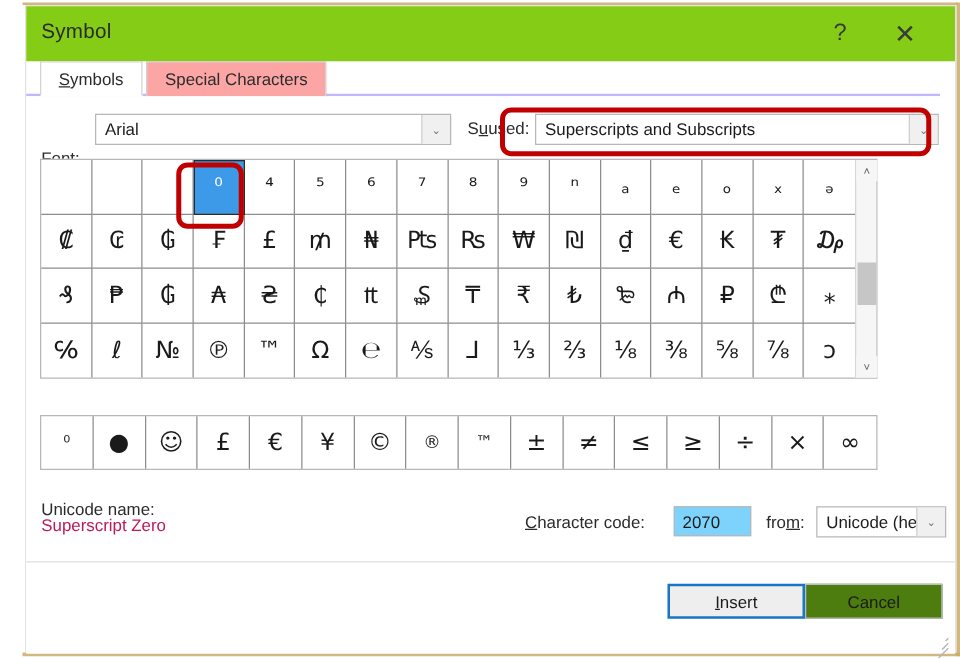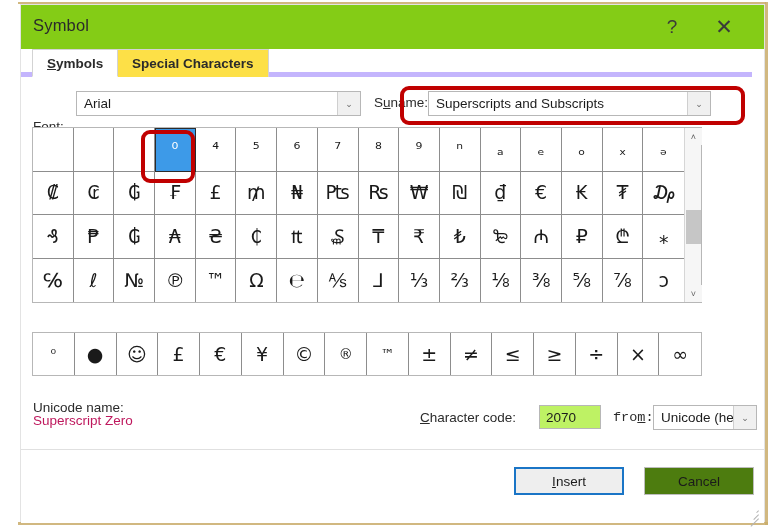--- a/index.html
+++ b/index.html
@@ -59,31 +59,30 @@
     user-select: none;
   }
   .help-btn  { right: 72px; font-size: 19px; }
   .close-btn { right: 20px; font-size: 21px; font-weight: 300; }
 
   
   .tabstrip {
     position: relative;
     height: 28px;
     margin: 0 12px 0 0;
-    border-bottom: 5px solid #c4b5fd;
-    font-weight: bold;
+    border-bottom: 2px solid #c4b5fd;
   }
   .tab {
     position: absolute;
     top: 0; height: 28px;
     display: flex; align-items: center;
     padding: 0 14px;
     font-size: 13.5px;
     color: #2b2b2b;
-    background: #fde047;
+    background: #fca5a5;
     border: 1px solid #d3d3d3;
     border-bottom: none;
     cursor: default;
     user-select: none;
     white-space: nowrap;
   }
   .tab.active {
     background: #ffffff;
     border-bottom: 1px solid #ffffff;
     z-index: 3;
@@ -135,21 +134,21 @@
     width: 23px; height: 23px;
     background: #f0f0f0;
     border-left: 1px solid #cfcfcf;
     display: flex; align-items: center; justify-content: center;
     font-size: 9px; color: #6a6a6a;
   }
 
   .font-label   { left: 12px;  top: 4px; margin-top: 24px; }
   .font-combo   { left: 55px;  top: 0;   width: 285px; }
   .subset-label { left: 353px; top: 4px; }
-  .subset-combo { left: 407px; top: 0;   width: 283px; }
+  .subset-combo { left: 407px; top: 0;   width: 323px; }
 
   
   .grid-wrap {
     position: absolute;
     left: 11px; top: 50px;
     width: 670px; height: 176px;
     border: 1px solid #b7b7b7;
     background: #ffffff;
     display: flex;
   }
@@ -241,40 +240,40 @@
     font-size: 13.5px; color: #2b2b2b; user-select: none;
   }
   .uni-name-value {
     position: absolute; left: 12px; top: 336px;
     font-size: 13.5px; color: #be185d; user-select: none;
   }
   .charcode-label { position: absolute; left: 399px; top: 333px; }
   .charcode-field {
     position: absolute; left: 518px; top: 328px;
     width: 62px; height: 24px;
-    border: 1px solid #b7b7b7; background: #bef264;
+    border: 1px solid #b7b7b7; background: #7dd3fc;
     display: flex; align-items: center;
     padding-left: 6px;
     font-size: 13.5px; color: #1b1b1b;
   }
-  .from-label   { position: absolute; left: 592px; top: 333px; font-family: Liberation Mono, monospace; }
+  .from-label   { position: absolute; left: 592px; top: 333px; }
   .from-combo   { position: absolute; left: 632px; top: 328px; width: 104px; }
 
   
   .btn-sep {
     position: absolute;
     left: 0; top: 372px; width: 100%;
     border-top: 1px solid #e0e0e0;
   }
 
   
   .btnrow {
     position: absolute;
     right: 10px; top: 390px;
-    display: flex; gap: 20px;
+    display: flex; gap: 0;
   }
   .btn {
     width: 110px; height: 28px;
     background: #4d7c0f;
     border: 1px solid #bdbdbd;
     font-size: 13.5px;
     color: #1b1b1b;
     display: flex; align-items: center; justify-content: center;
     cursor: default; user-select: none;
   }
@@ -336,21 +335,21 @@
 
     <div class="panel">
 
       <div class="selectors-row">
         <div class="lbl font-label"><u>F</u><span>ont:</span></div>
         <div class="combo font-combo">
           <div class="combo-value">Arial</div>
           <div class="combo-arrow">⌄</div>
         </div>
 
-        <div class="lbl subset-label"><span>S</span><u>u</u><span>name:</span></div>
+        <div class="lbl subset-label"><span>S</span><u>u</u><span>used:</span></div>
         <div class="combo subset-combo">
           <div class="combo-value">Superscripts and Subscripts</div>
           <div class="combo-arrow">⌄</div>
         </div>
       </div>
 
       <div class="grid-wrap">
         <div class="grid" id="symbol-grid">
             <div class="cell sup"></div>
             <div class="cell sup"></div>

